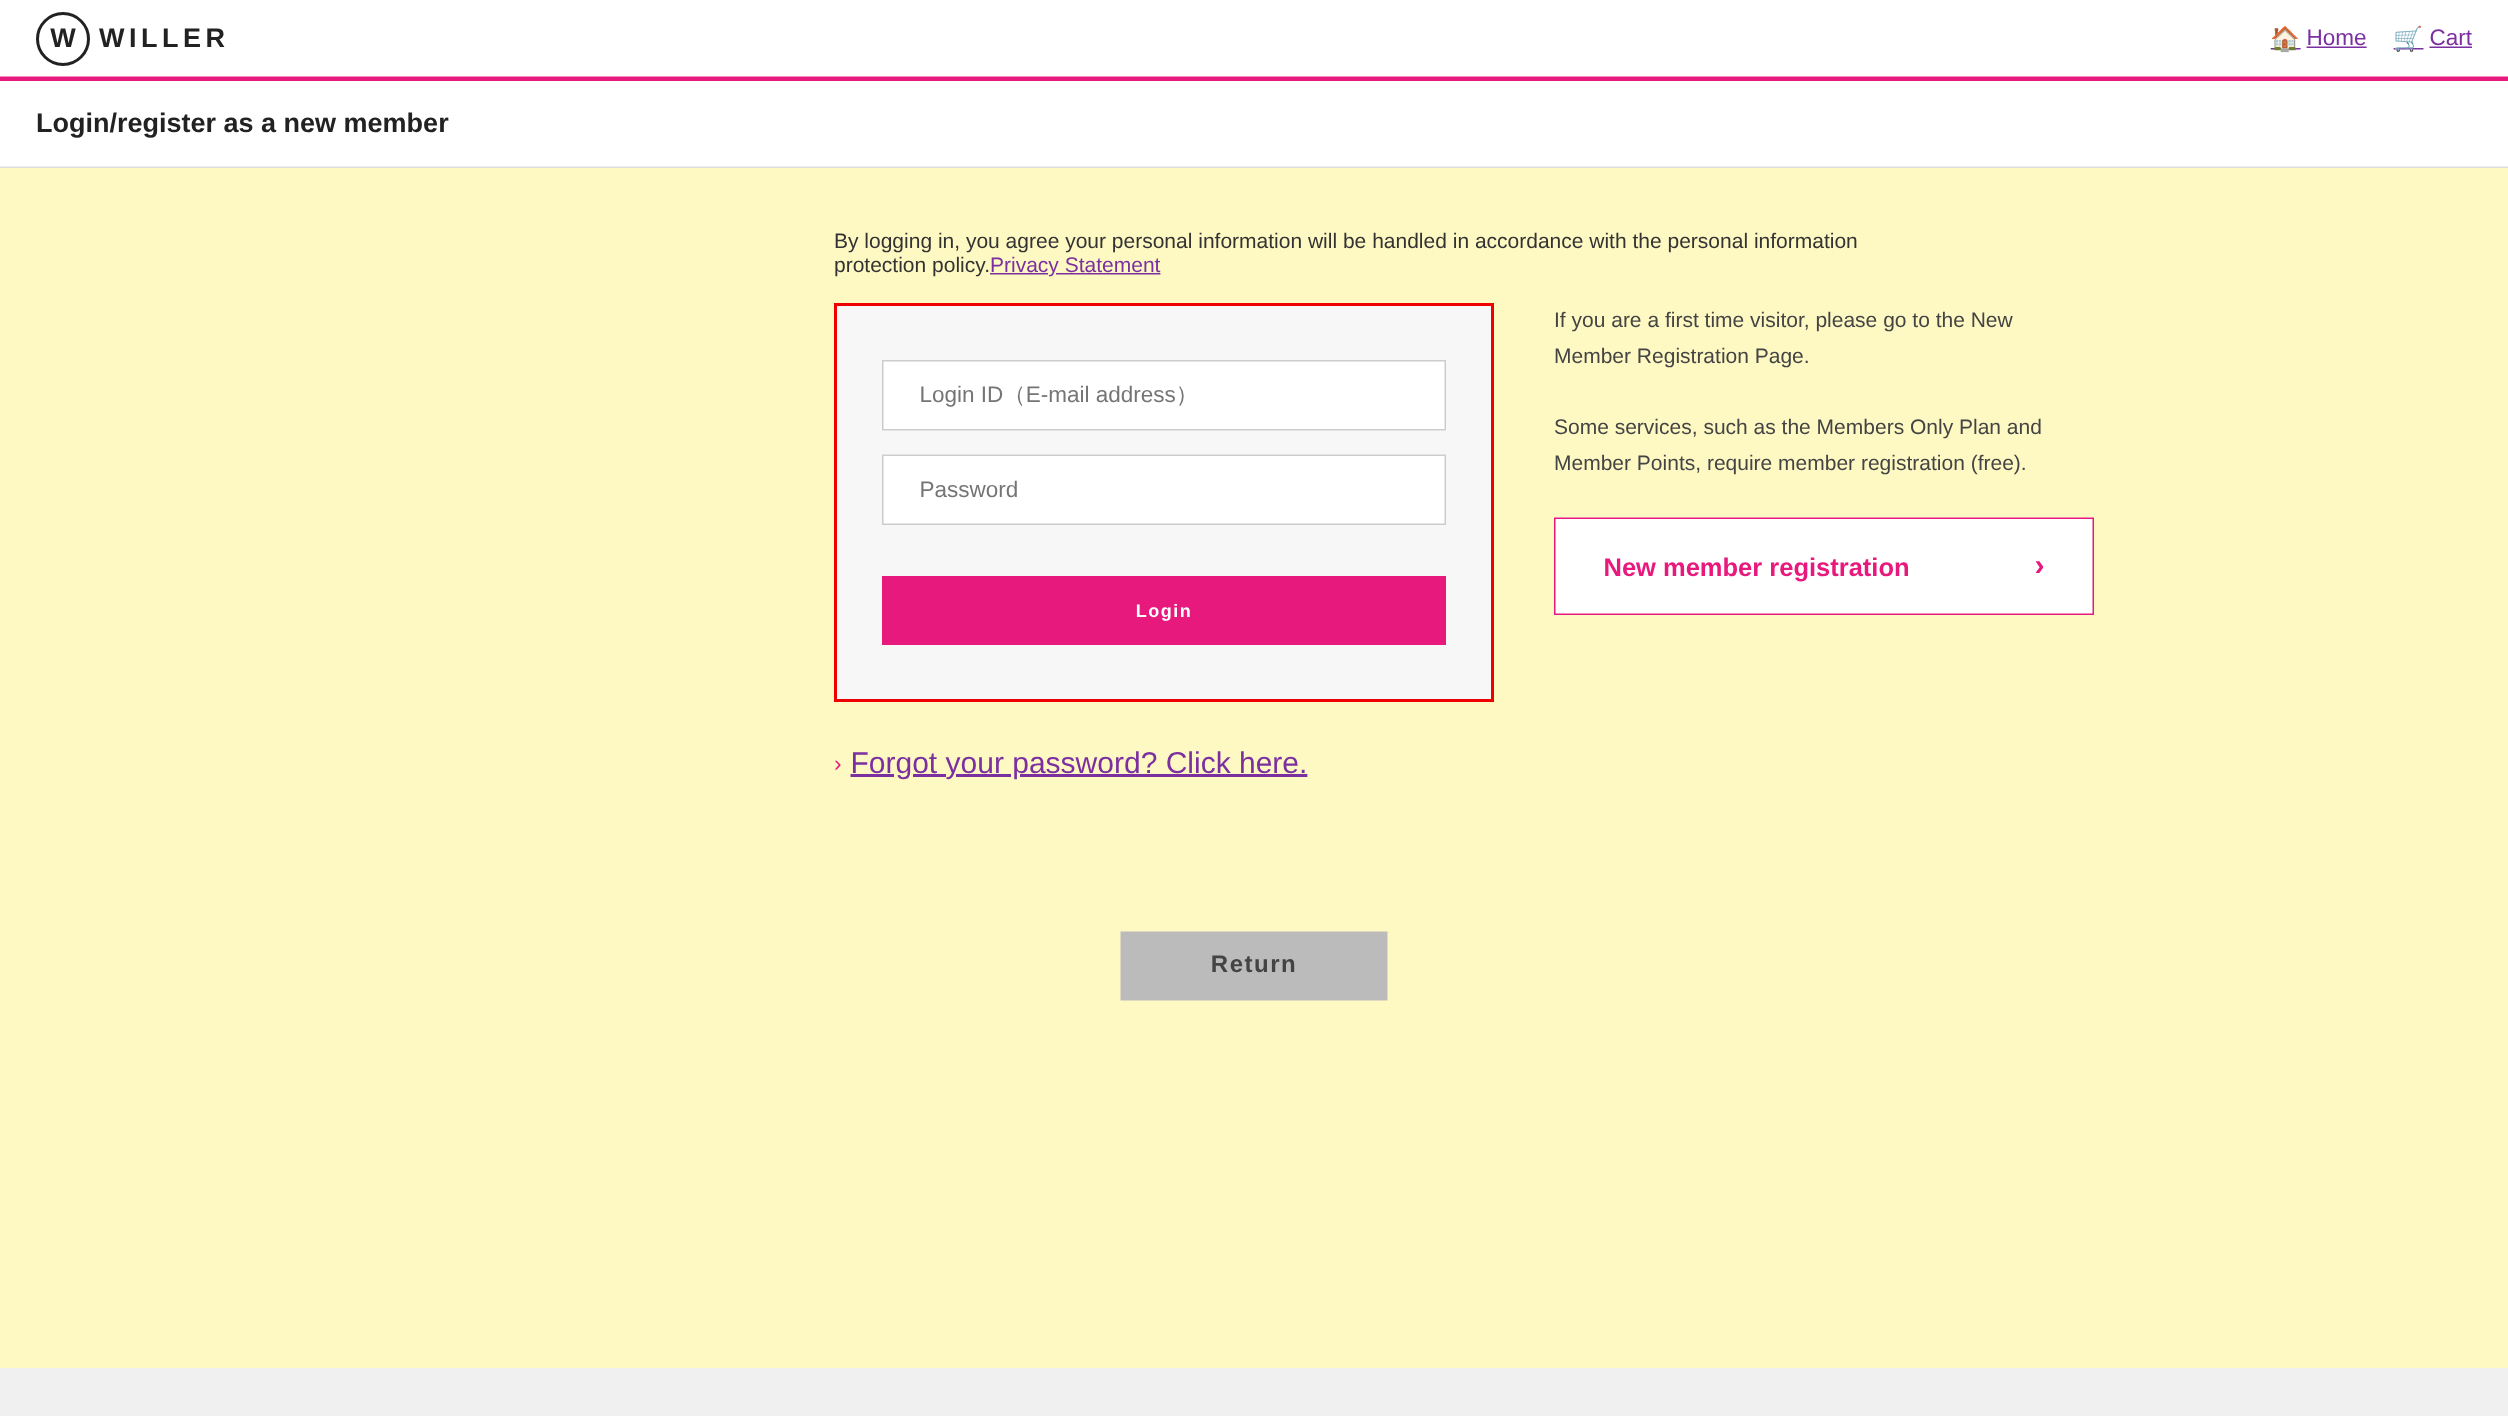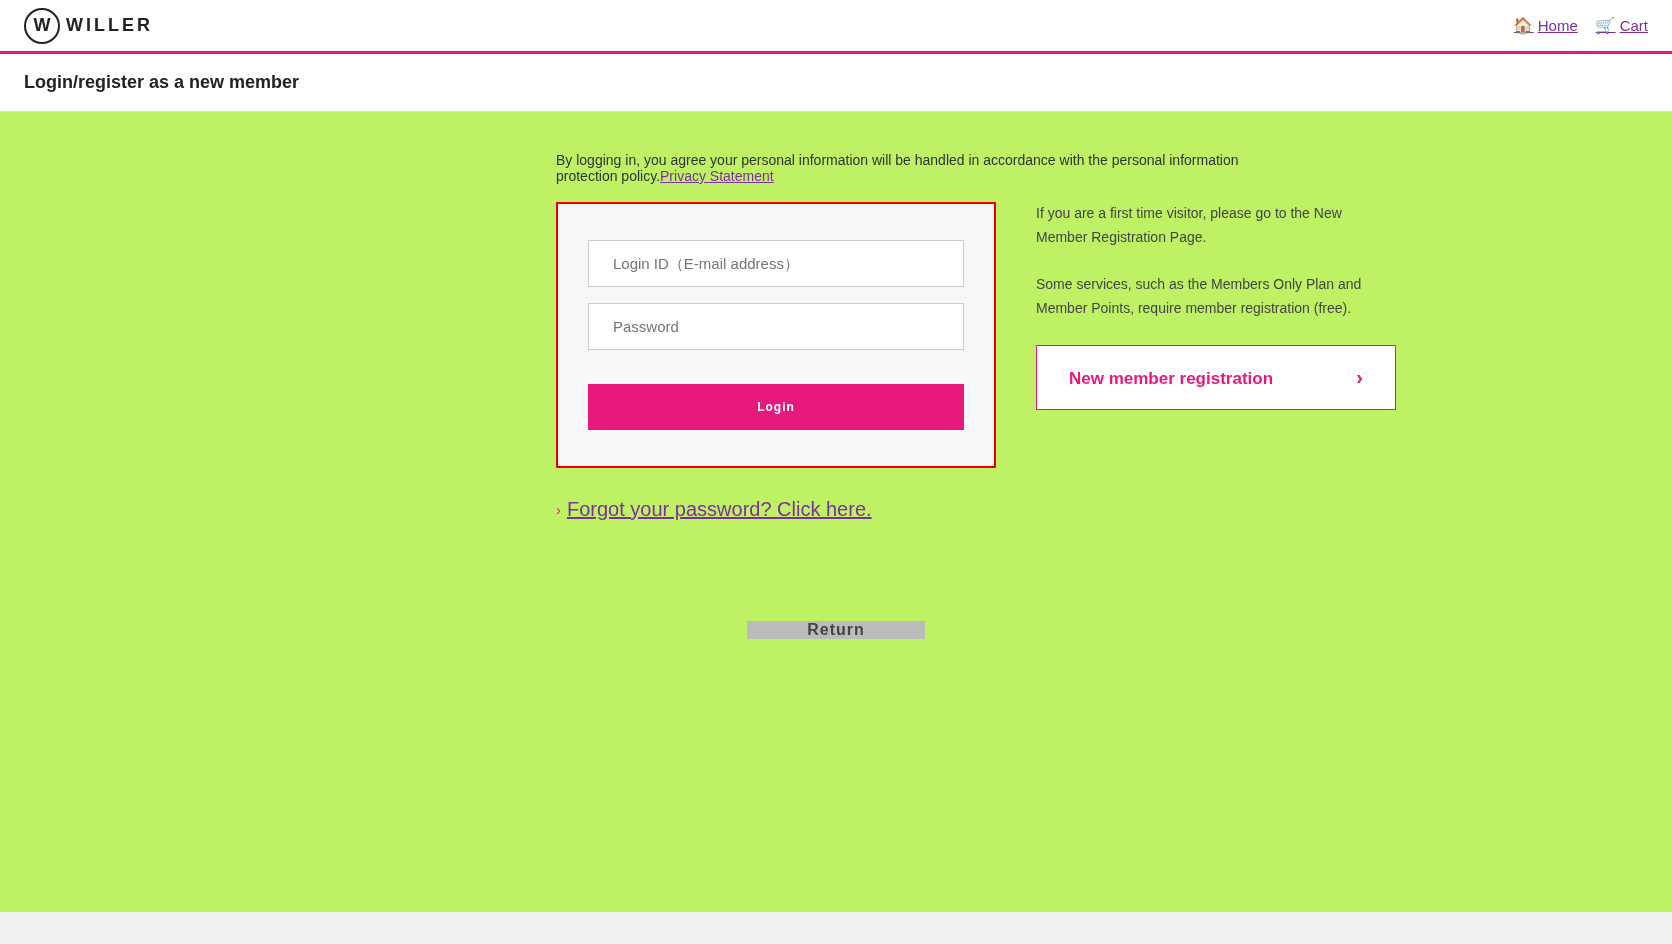--- a/index.html
+++ b/index.html
@@ -69,21 +69,21 @@
       border-bottom: 1px solid #ddd;
     }
     .page-title {
       font-size: 18px;
       font-weight: bold;
       color: #222;
     }
 
     
     .main-content {
-      background: #bef264;
+      background: #fef9c3;
       padding: 40px 0;
       min-height: 800px;
     }
     .content-wrapper {
       max-width: 1100px;
       margin: 0 auto;
       padding: 0 40px;
     }
     .privacy-note {
       font-size: 14px;
@@ -189,21 +189,21 @@
     .return-section {
       display: flex;
       justify-content: center;
       margin-top: 100px;
     }
     .return-button {
       background: #bbb;
       color: #444;
       font-size: 16px;
       font-weight: bold;
-      padding: 0 60px;
+      padding: 14px 60px;
       border: none;
       cursor: pointer;
       letter-spacing: 1px;
     }
   </style>
 </head>
 <body>
 
 <header class="header">
   <div class="logo-area">

